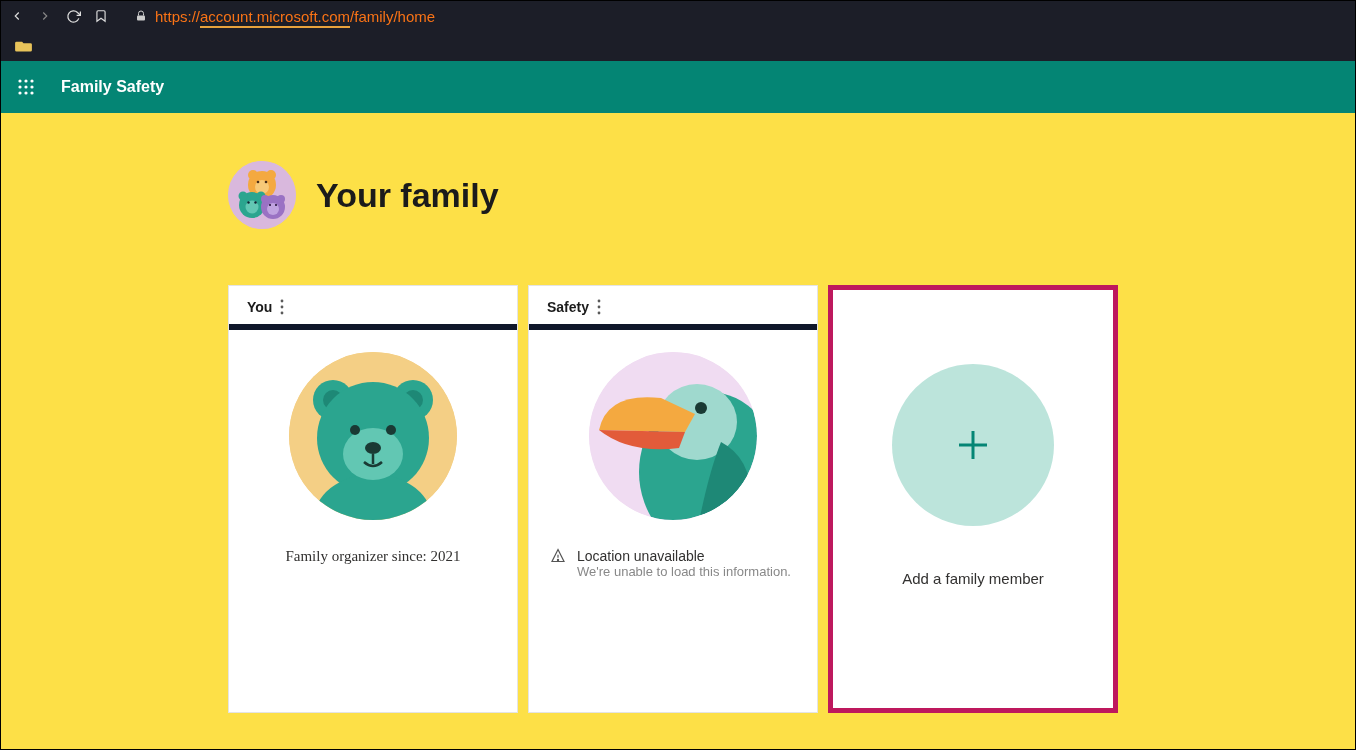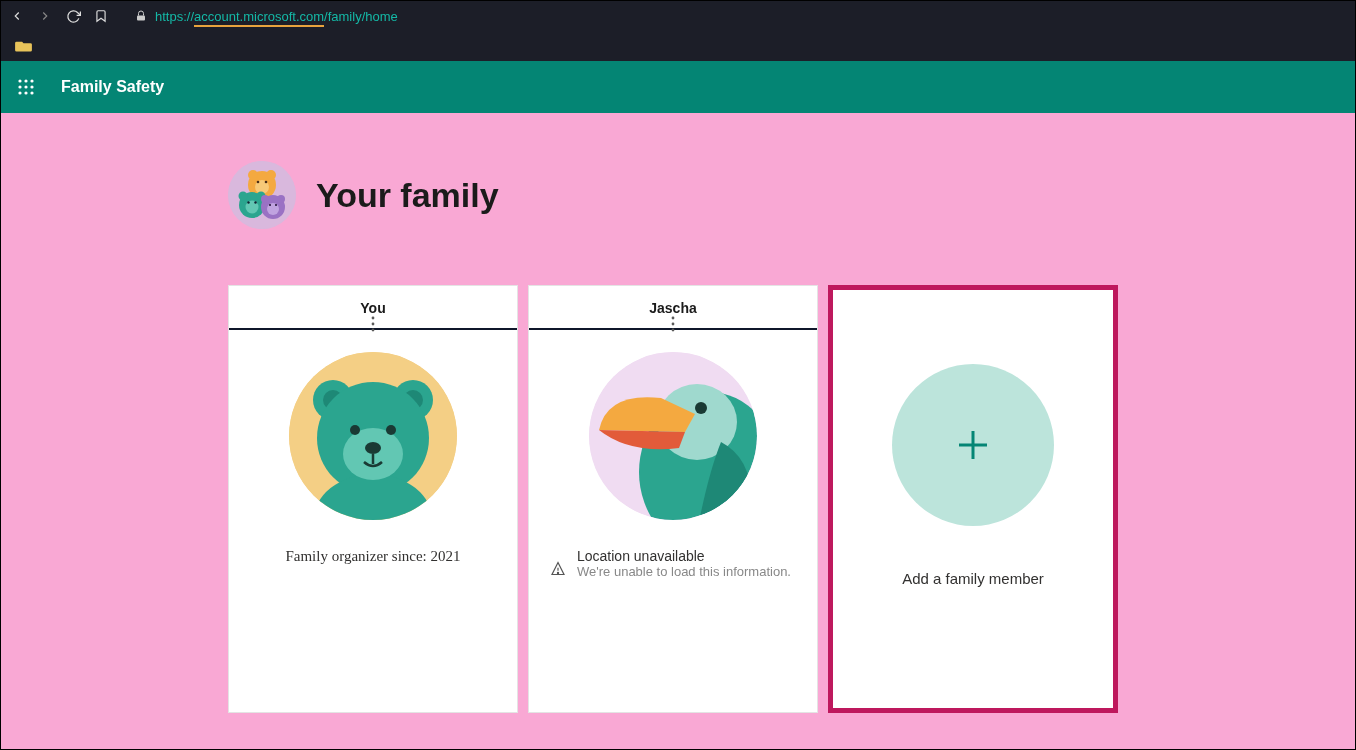--- a/index.html
+++ b/index.html
@@ -5,49 +5,49 @@
 * { margin: 0; padding: 0; box-sizing: border-box; }
 body { font-family: "Segoe UI", -apple-system, sans-serif; background: #fff; width: 1356px; height: 750px; overflow: hidden; border: 1px solid #000; }
 
 
 .browser-chrome { background: #1c1e28; height: 60px; display: flex; flex-direction: column; }
 .browser-toolbar { display: flex; align-items: center; height: 30px; padding: 0 8px; gap: 12px; }
 .browser-toolbar .nav-icon { width: 16px; height: 16px; display: flex; align-items: center; justify-content: center; color: #888; cursor: pointer; }
 .browser-toolbar .nav-icon.active { color: #ddd; }
 .url-bar { flex: 1; display: flex; align-items: center; gap: 8px; padding: 0 10px; height: 24px; max-width: 400px; margin-left: 4px; }
 .lock-icon { color: #ccc; }
-.url-text { color: #14b8a6; font-size: 13px; }
+.url-text { color: #f97316; font-size: 15px; }
 .url-text .domain { border-bottom: 2px solid #e8a33d; padding-bottom: 1px; }
 .bookmarks-bar { display: flex; align-items: center; height: 30px; padding: 0 14px; }
 .folder-icon { color: #e8c35a; }
 
 
 .app-header { background: #048574; height: 52px; display: flex; align-items: center; padding: 0 16px; gap: 26px; }
 .waffle-icon { width: 18px; height: 18px; color: #fff; cursor: pointer; display: flex; align-items: center; justify-content: center; }
 .app-title { color: #fff; font-size: 16px; font-weight: 600; }
 
 
-.page-content { background: #f9a8d4; height: calc(100% - 112px); padding: 48px 0 0 0; }
+.page-content { background: #fde047; height: calc(100% - 112px); padding: 48px 0 0 0; }
 .inner { width: 900px; margin: 0 auto; }
 .page-heading { display: flex; align-items: center; gap: 20px; margin-bottom: 56px; }
 .heading-avatar { width: 68px; height: 68px; border-radius: 50%; background: #d9b8dd; display: flex; align-items: center; justify-content: center; position: relative; overflow: hidden; }
 .heading-title { font-size: 34px; font-weight: 600; color: #1b1b1b; }
 
 
 .cards { display: flex; gap: 10px; }
 .card { width: 290px; height: 428px; background: #fff; border: 1px solid #e4e4e4; display: flex; flex-direction: column; }
-.card-header { display: flex; align-items: center; justify-content: space-between; padding: 14px 18px 10px 18px; border-bottom: 2px solid #0f172a; height: 44px; flex-direction: column; }
+.card-header { display: flex; align-items: center; padding: 14px 18px 10px 18px; border-bottom: 6px solid #0f172a; height: 44px; }
 .card-name { font-size: 14px; font-weight: 600; color: #1b1b1b; }
 .card-menu { width: 20px; height: 20px; display: flex; align-items: center; justify-content: center; cursor: pointer; color: #5a5a5a; }
 .card-body { flex: 1; display: flex; flex-direction: column; align-items: center; padding-top: 22px; }
 .avatar-circle { width: 168px; height: 168px; border-radius: 50%; display: flex; align-items: center; justify-content: center; overflow: hidden; }
 .avatar-circle.bear { background: #f4cf85; }
 .avatar-circle.toucan { background: #f0dcf2; }
 .card-subtitle { font-size: 15px; color: #323130; margin-top: 28px; text-align: left; font-weight: 400; font-family: Liberation Serif, serif; }
-.status-row { display: flex; align-items: flex-end; gap: 10px; margin-top: 28px; padding: 0 20px; width: 100%; }
+.status-row { display: flex; align-items: flex-start; gap: 10px; margin-top: 28px; padding: 0 20px; width: 100%; }
 .status-texts { display: flex; flex-direction: column; }
 .status-title { font-size: 14px; color: #323130; }
 .status-sub { font-size: 13px; color: #888; margin-top: 0; }
 
 
 .add-card { width: 290px; height: 428px; background: #fff; border: 5px solid #be185d; display: flex; flex-direction: column; align-items: center; padding-top: 74px; cursor: pointer; }
 .add-circle { width: 162px; height: 162px; border-radius: 50%; background: #bce4db; display: flex; align-items: center; justify-content: center; }
 .add-plus { color: #048574; }
 .add-label { font-size: 15px; color: #323130; margin-top: 44px; }
 
@@ -186,21 +186,21 @@
               <path d="M75 110 Q84 118 93 110" stroke="#1a3a34" stroke-width="2.5" fill="none"></path>
               <path d="M84 102 L84 112" stroke="#1a3a34" stroke-width="2.5" fill="none"></path>
             </svg>
           </div>
           <div class="card-subtitle">Family organizer since: 2021</div>
         </div>
       </div>
 
       <div class="card">
         <div class="card-header">
-          <div class="card-name">Jascha</div>
+          <div class="card-name">Safety</div>
           <div class="card-menu">
             <svg width="4" height="16" viewBox="0 0 4 16" fill="currentColor">
                 <circle cx="2" cy="2" r="1.4"></circle>
                 <circle cx="2" cy="8" r="1.4"></circle>
                 <circle cx="2" cy="14" r="1.4"></circle>
               </svg>
           </div>
         </div>
         <div class="card-body">
           <div class="avatar-circle toucan">

